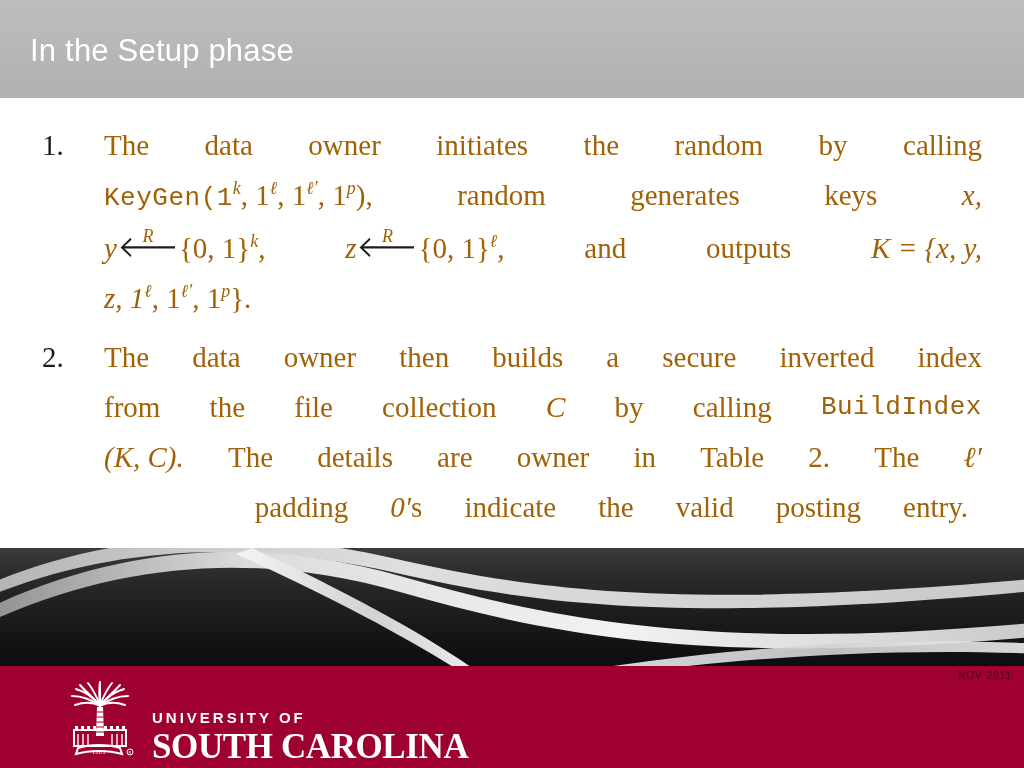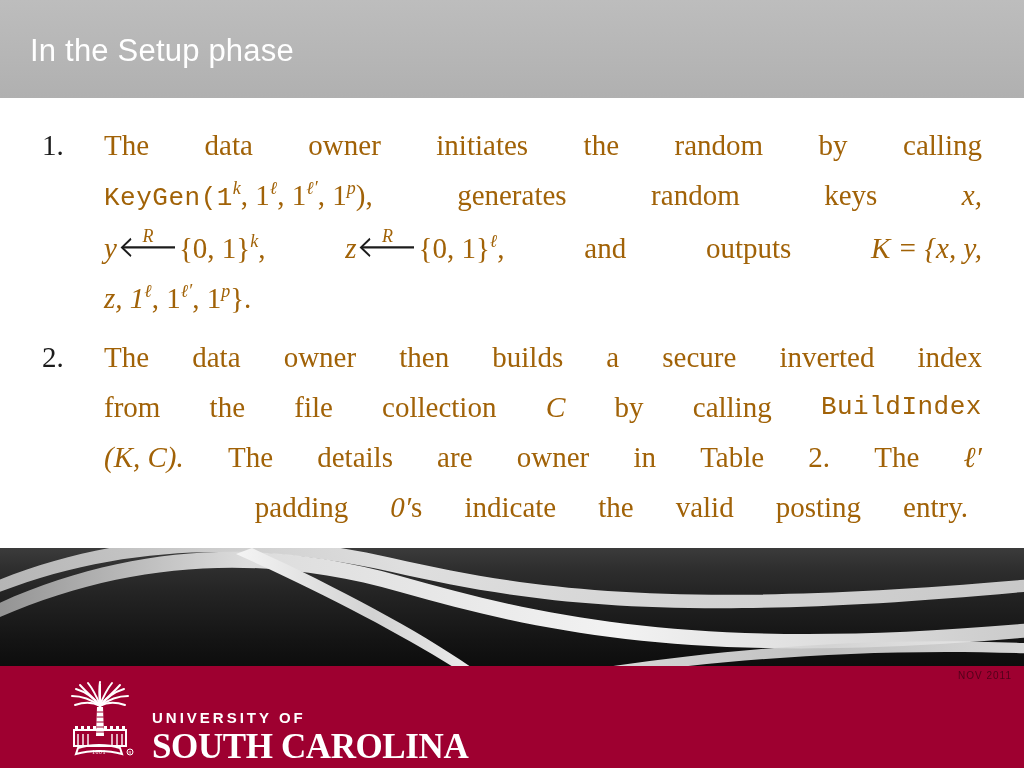--- a/index.html
+++ b/index.html
@@ -220,22 +220,22 @@
           <span>owner</span>
           <span>initiates</span>
           <span>the</span>
           <span>random</span>
           <span>by</span>
           <span>calling</span>
         </span>
 
         <span class="line justify">
           <span><span class="mono">KeyGen</span><span class="mono">(1</span><sup class="exp">k</sup><span class="mathup">, 1</span><sup class="exp">ℓ</sup><span class="mathup">, 1</span><sup class="exp">ℓ′</sup><span class="mathup">, 1</span><sup class="exp">p</sup><span class="mathup">),</span></span>
+          <span>random</span>
           <span>generates</span>
-          <span>random</span>
           <span>keys</span>
           <span class="math">x,</span>
         </span>
 
         <span class="line justify">
           <span><span class="math">y</span><span class="randarrow"><span class="rlabel">R</span><svg class="shaft" viewBox="0 0 62 20" preserveAspectRatio="none" aria-hidden="true">
                   <line x1="6" y1="12" x2="58" y2="12" stroke="#1c1c1c" stroke-width="1.6"></line>
                   <polyline points="14,6 5,12 14,18" fill="none" stroke="#1c1c1c" stroke-width="1.6"></polyline>
                 </svg></span><span class="mathup">{0, 1}</span><sup class="exp">k</sup><span class="mathup">,</span></span>
           <span><span class="math">z</span><span class="randarrow"><span class="rlabel">R</span><svg class="shaft" viewBox="0 0 62 20" preserveAspectRatio="none" aria-hidden="true">

